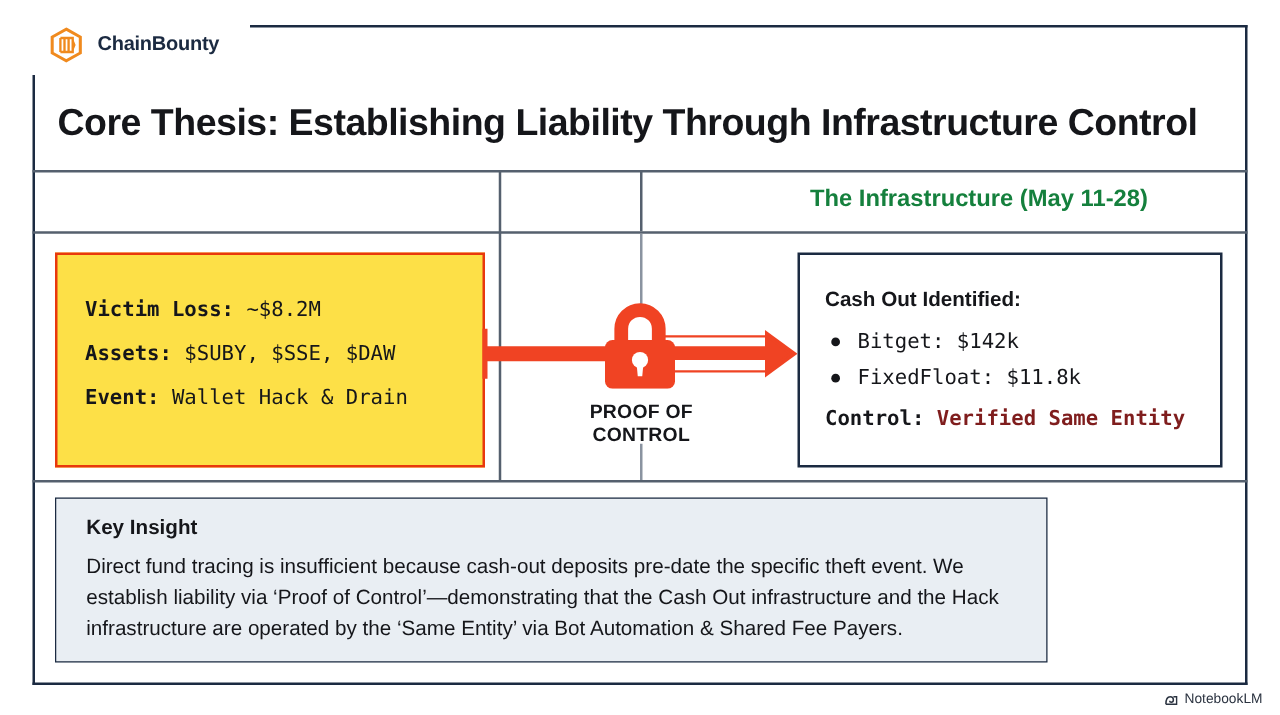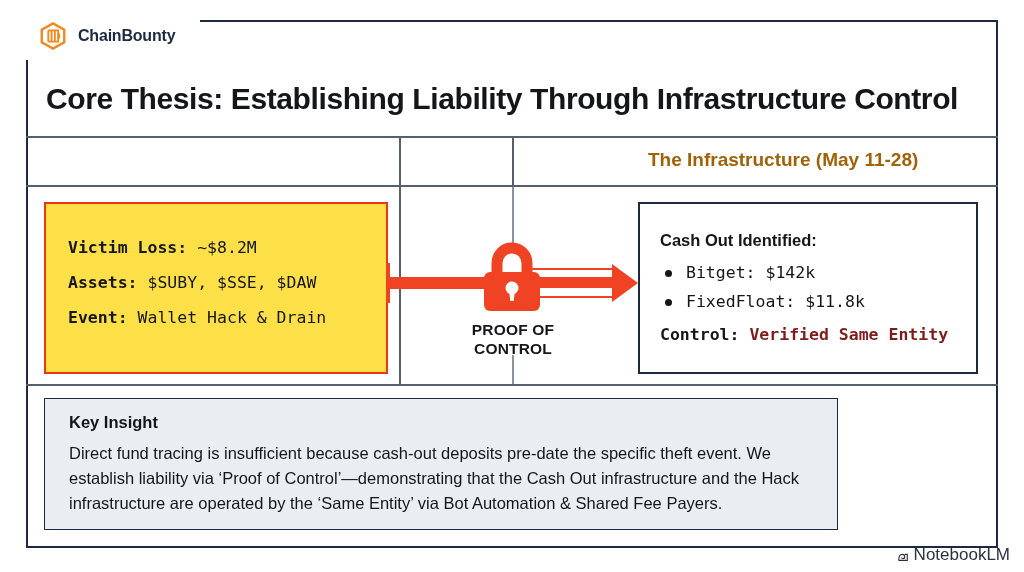--- a/index.html
+++ b/index.html
@@ -100,21 +100,21 @@
     font-size: 19px;
     font-weight: bold;
     color: #e8380d;
     white-space: nowrap;
   }
   .hdr-infra {
     position: absolute;
     left: 620px; top: 12px;
     font-size: 19px;
     font-weight: bold;
-    color: #a16207;
+    color: #15803d;
     white-space: nowrap;
     text-align: right;
   }
   .div-h2 {
     position: absolute;
     left: 26px; top: 185px;
     width: 972px; height: 1.5px;
     background: #55606e;
   }
 
@@ -276,21 +276,21 @@
 
   
   .footer {
     position: absolute;
     right: 14px; bottom: 7px;
     display: flex;
     align-items: center;
     gap: 5px;
   }
   .footer-text {
-    font-size: 17px;
+    font-size: 11px;
     color: #2b3340;
   }
   .footer-icon { width: 12px; height: 12px; display: block; }
 </style>
 </head>
 <body>
 
 <div class="slide">
 
   <div class="brand">

